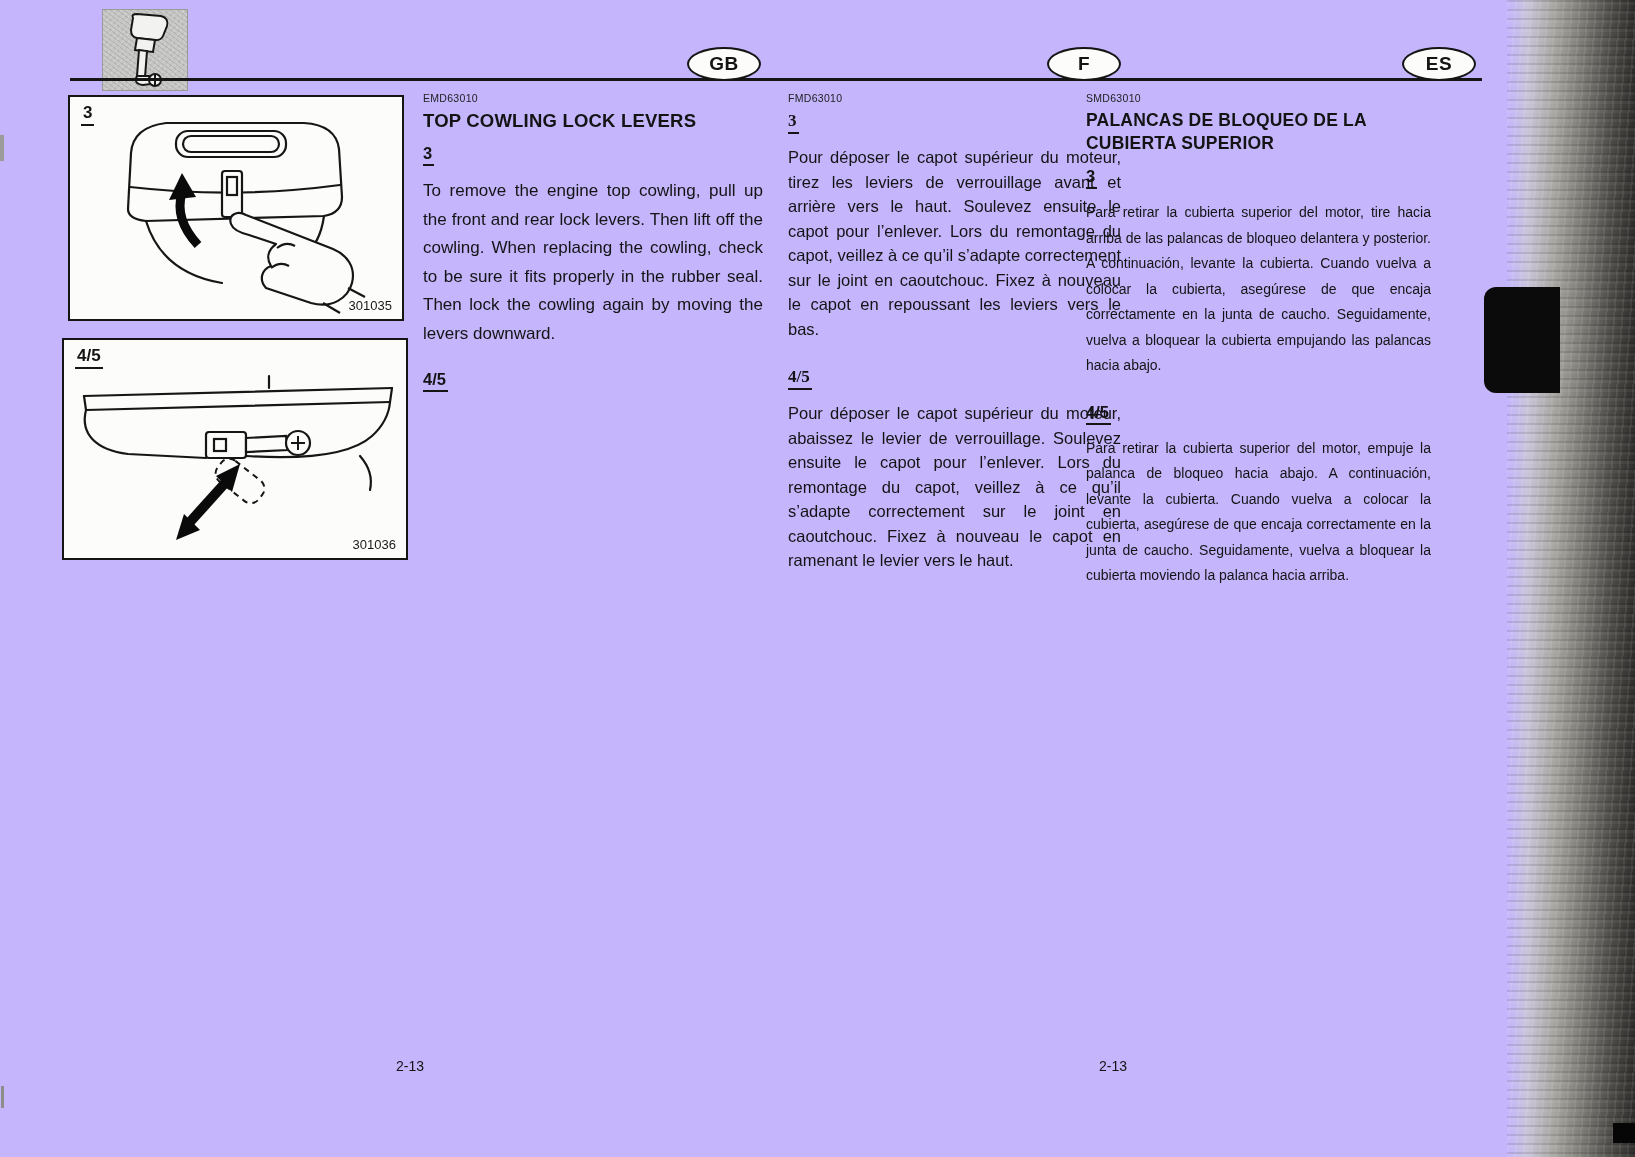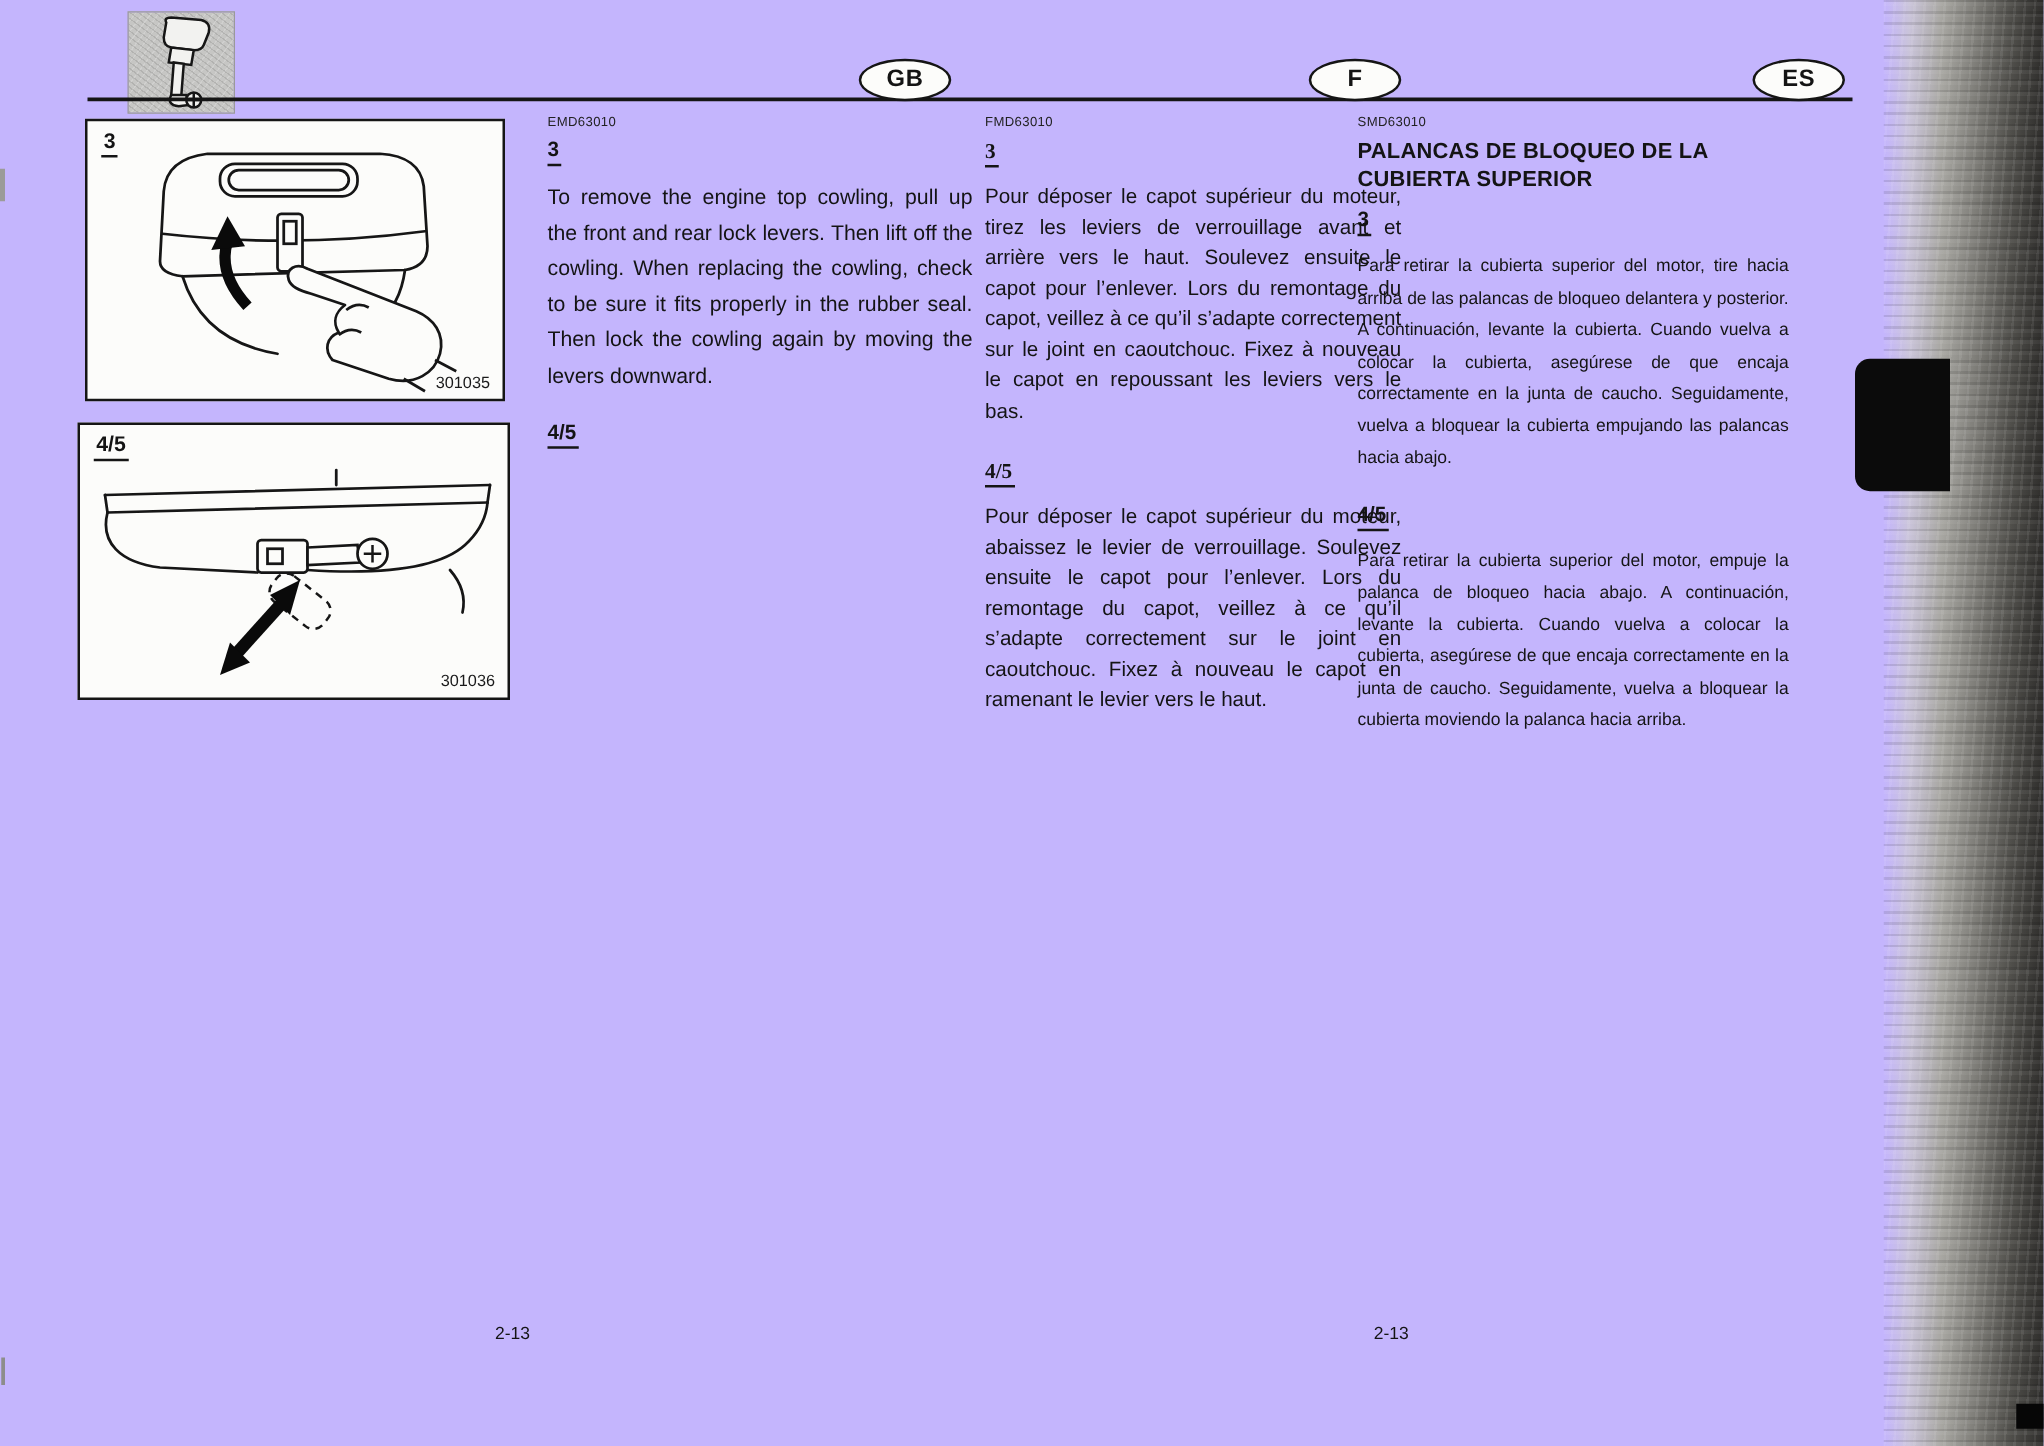--- a/index.html
+++ b/index.html
@@ -47,21 +47,21 @@
     position:absolute;left:11px;top:6px;
     font-size:17px;font-weight:600;
     border-bottom:2px solid #151515;padding:0 2px 1px 2px;
   }
   .fig-num{
     position:absolute;right:10px;bottom:6px;font-size:13px;color:#1a1a1a;text-align:center;
   }
   .fig-art{position:absolute;left:0;top:0;width:100%;height:100%;}
   
   .col{position:absolute;top:92px;}
-  .col-en{left:438px;width:340px;}
+  .col-en{left:423px;width:340px;}
   .col-fr{left:788px;width:333px;}
   .col-es{left:1086px;width:345px;}
   .code{font-size:10.5px;letter-spacing:.3px;color:#222;margin:0 0 5px 0;}
   .title-sans{
     font-size:18.5px;font-weight:bold;line-height:23px;margin:0 0 10px 0;
     letter-spacing:.2px;
   }
   .col-es .title-sans{font-size:17.5px;max-width:312px;}
   .title-serif{
     font-family:"Liberation Serif", serif;
@@ -207,20 +207,21 @@
         <polygon points="176,124 152,136 168,152"></polygon>
         <polygon points="112,200 136,190 120,174"></polygon>
       </g>
     </svg>
     <span class="fig-label">4/5</span>
     <span class="fig-num">301036</span>
   </div>
 
   <div class="col col-en">
     <div class="code">EMD63010</div>
+    <h2 class="title-sans">TOP COWLING LOCK LEVERS</h2>
     <div><span class="sec-label">3</span></div>
     <p class="body-text">To remove the engine top cowling, pull up the front and rear lock levers. Then lift off the cowling. When replacing the cowling, check to be sure it fits properly in the rubber seal. Then lock the cowling again by moving the levers downward.</p>
     <div><span class="sec-label">4/5</span></div>
   </div>
 
   <div class="col col-fr serif">
     <div class="code">FMD63010</div>
     <div><span class="sec-label">3</span></div>
     <p class="body-text">Pour déposer le capot supérieur du moteur, tirez les leviers de verrouillage avant et arrière vers le haut. Soulevez ensuite le capot pour l’enlever. Lors du remontage du capot, veillez à ce qu’il s’adapte correctement sur le joint en caoutchouc. Fixez à nouveau le capot en repoussant les leviers vers le bas.</p>
     <div><span class="sec-label">4/5</span></div>

